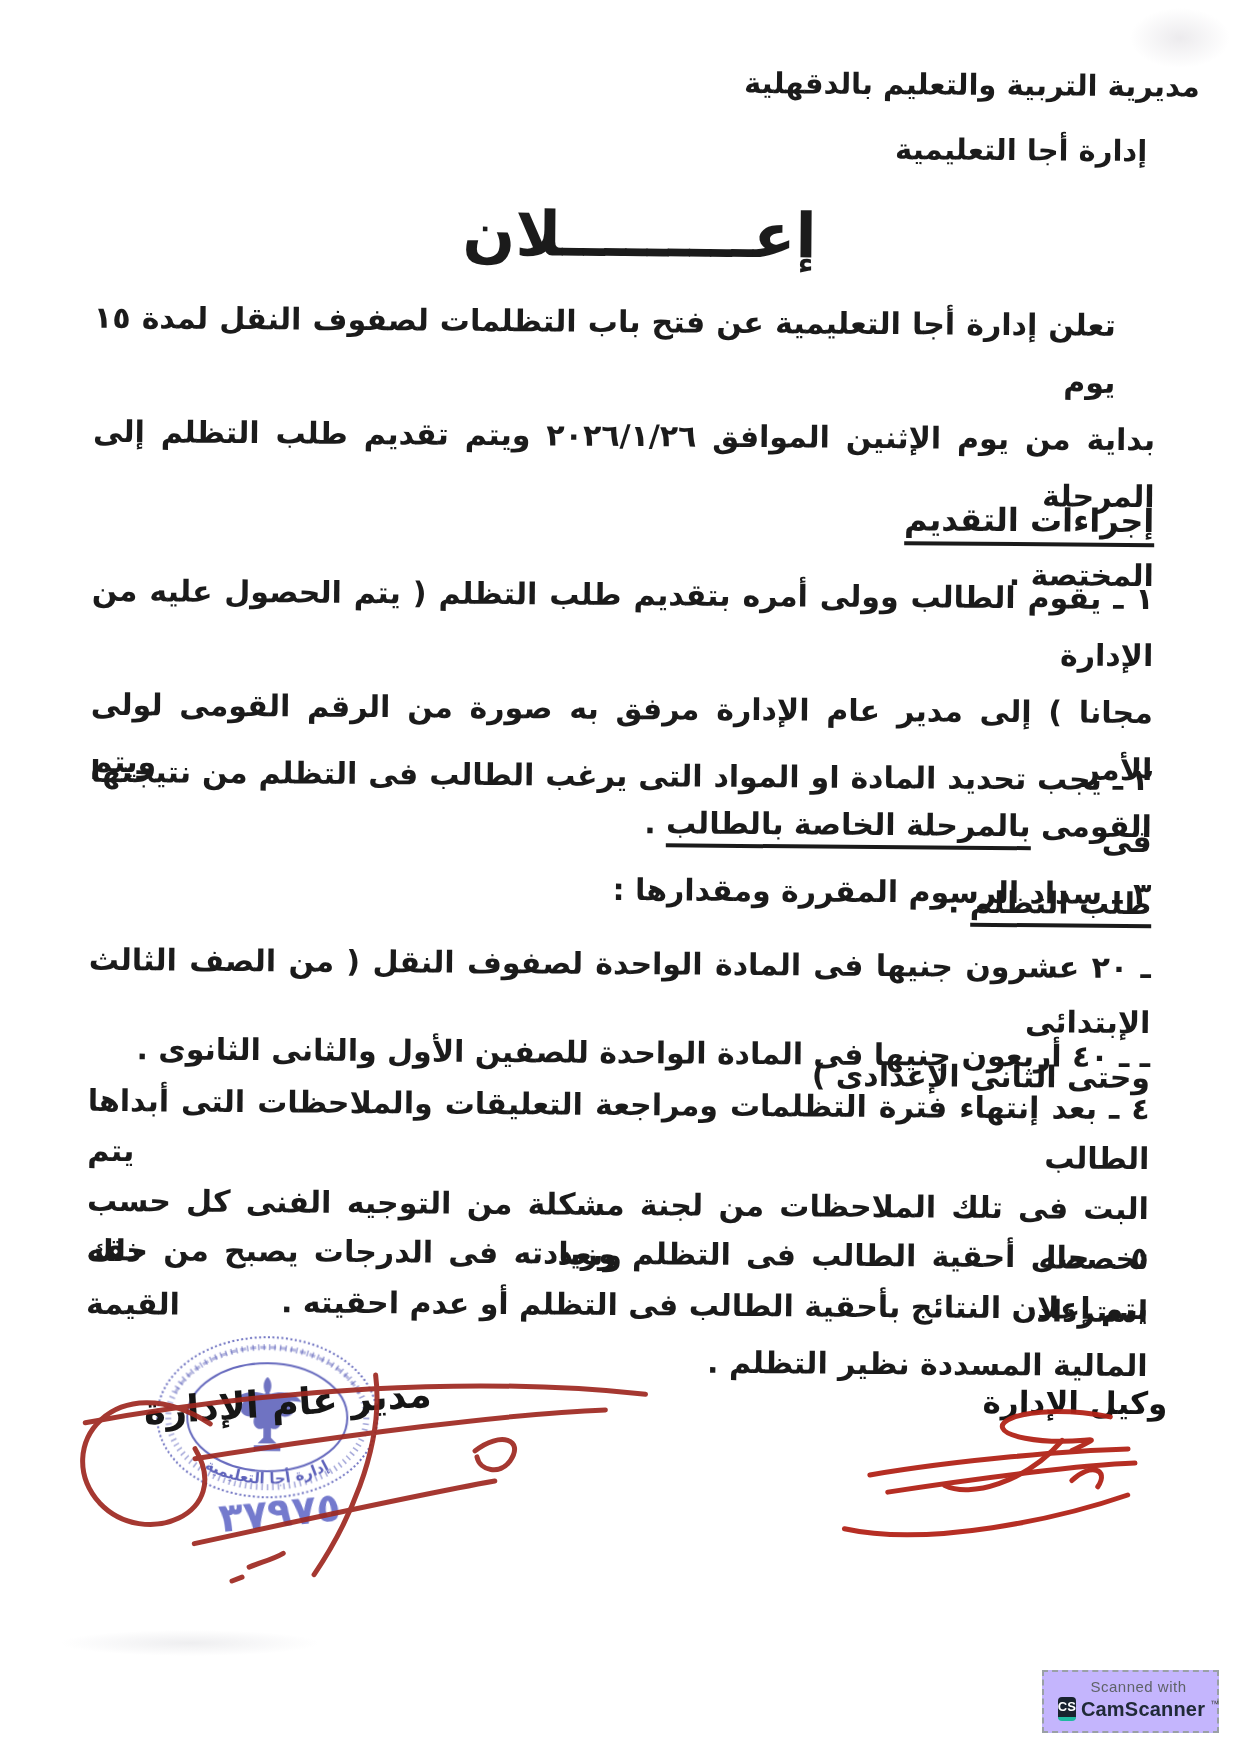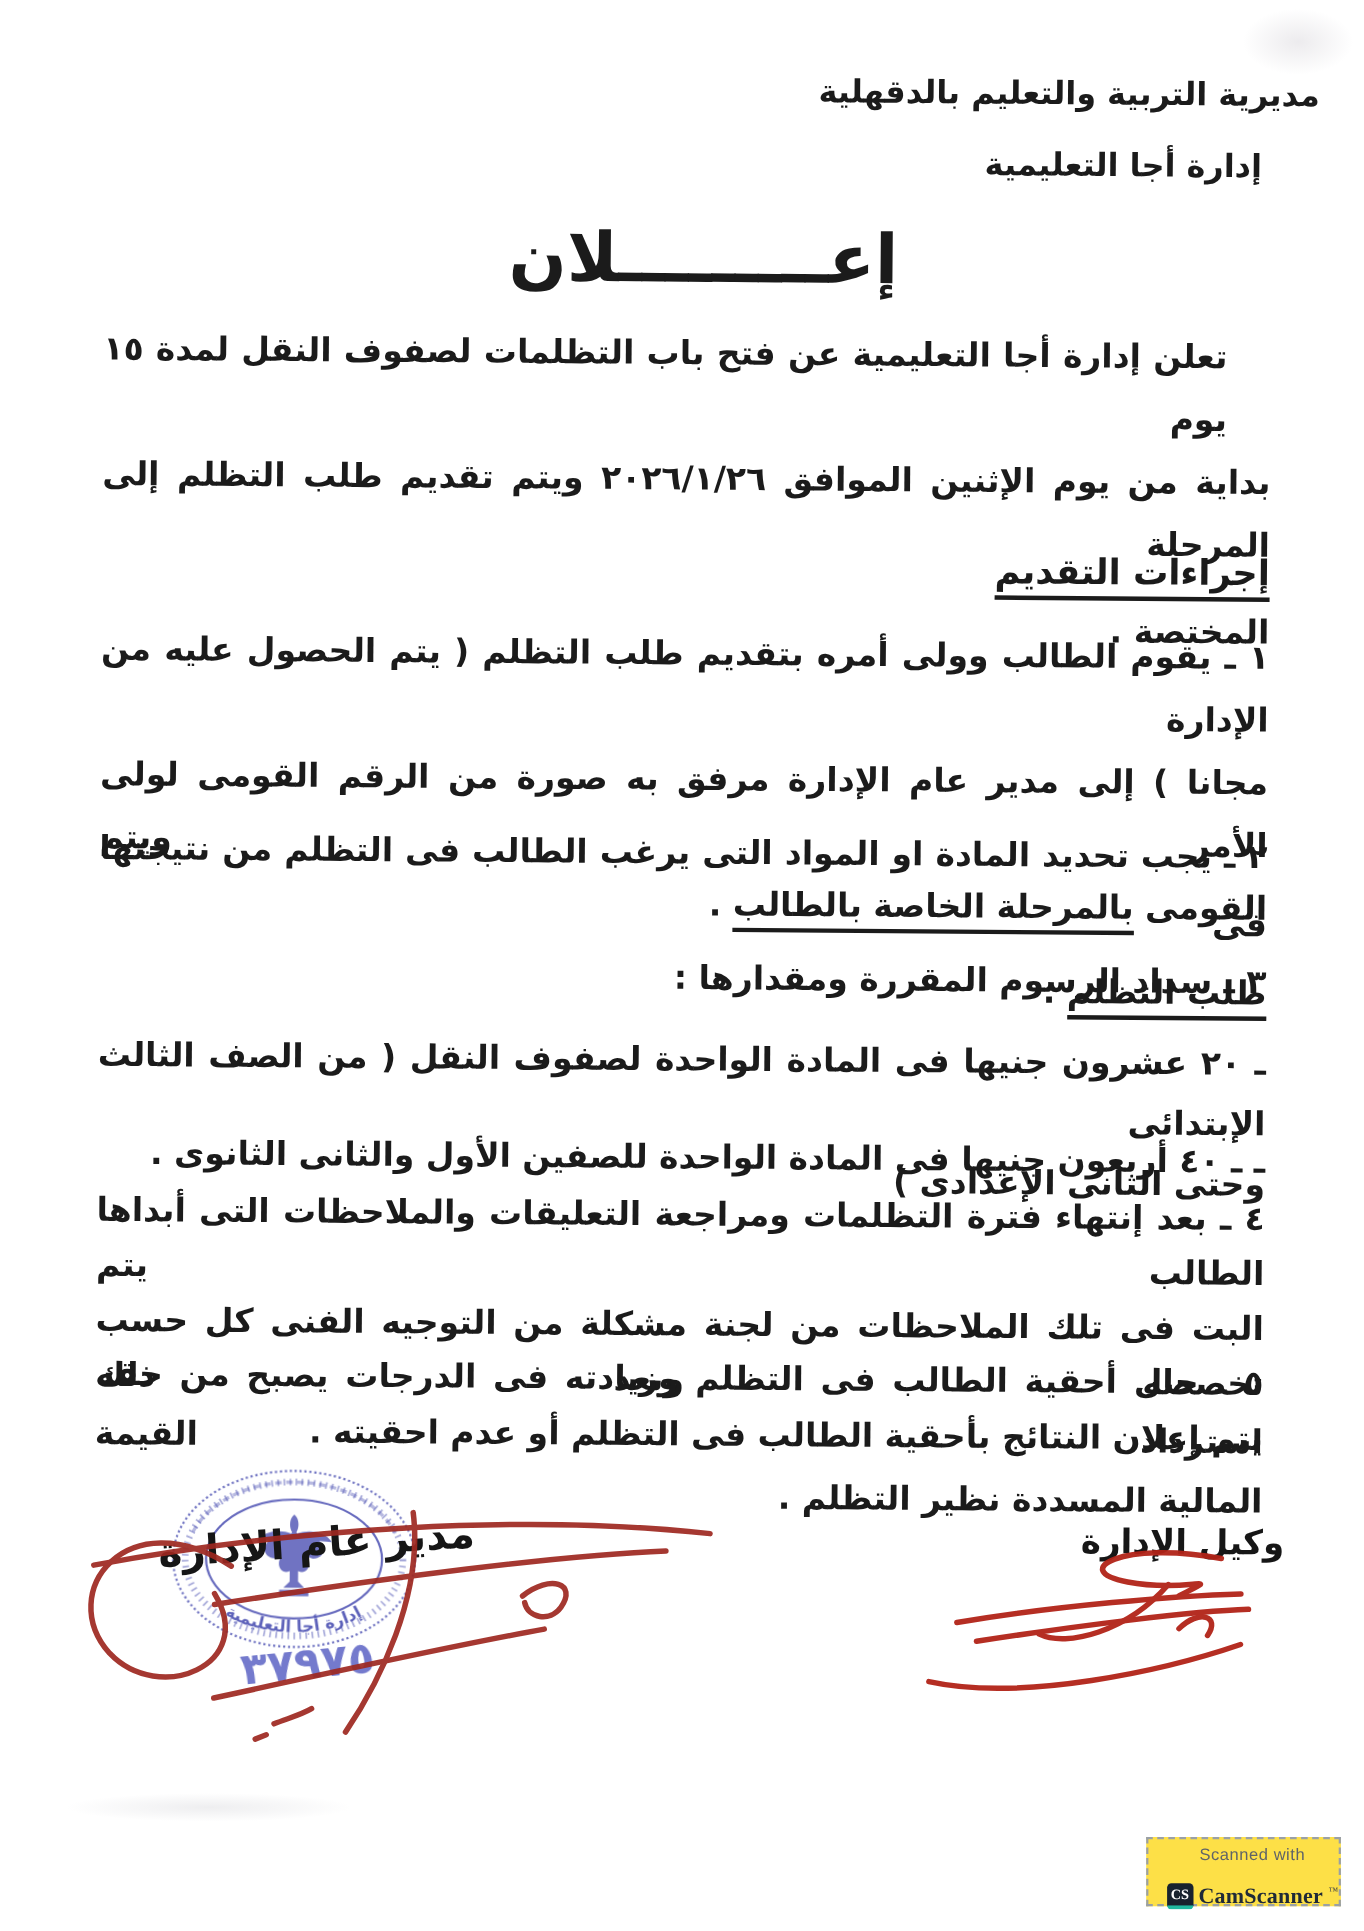--- a/index.html
+++ b/index.html
@@ -24,25 +24,25 @@
   .gap-sm{margin-top:22px;}
   
   #gm-label{left:148px;top:1384px;font-size:37px;white-space:nowrap;transform:rotate(-4deg);color:#161616;z-index:3;}
   #wakil-label{right:68px;top:1381px;font-size:31px;white-space:nowrap;color:#161616;z-index:3;}
   #stamp-number{left:224px;top:1492px;font-size:40px;letter-spacing:8px;color:rgba(92,99,196,0.85);
     transform:rotate(-6deg);filter:blur(0.4px);z-index:2;direction:rtl;font-weight:700;}
   #stamp-svg{left:150px;top:1336px;z-index:1;filter:blur(0.4px);opacity:.93;}
   #gm-sig-svg{left:50px;top:1332px;z-index:4;}
   #wakil-sig-svg{left:815px;top:1395px;z-index:4;}
   
-  #badge{left:1042px;top:1670px;width:177px;height:63px;background:#fde047;
+  #badge{left:1042px;top:1670px;width:177px;height:63px;background:#c4b5fd;
     border:2px dashed #9aa0a6;box-sizing:border-box;text-align:center;
     font-family:"Liberation Sans",sans-serif;z-index:5;padding-left:16px;}
   #badge .bline1{margin-top:6px;font-size:15px;color:#5f6368;letter-spacing:.5px;}
-  #badge .brow{margin-top:17px;display:flex;align-items:center;justify-content:center;gap:5px;font-family:Liberation Serif, serif;}
+  #badge .brow{margin-top:2px;display:flex;align-items:center;justify-content:center;gap:5px;}
   #badge .cs{display:inline-block;width:24px;height:24px;background:#18222e;color:#ffffff;
     font-size:13px;font-weight:bold;line-height:20px;border-bottom:4px solid #1fb9a0;
     box-sizing:border-box;border-radius:4px;}
   #badge .bname{font-size:20px;font-weight:bold;color:#202a38;letter-spacing:.2px;}
   #badge .btm{font-size:9px;color:#444;align-self:flex-start;margin-top:2px;}
   
   .blob{position:absolute;border-radius:50%;pointer-events:none;}
   #blob1{left:1130px;top:8px;width:100px;height:60px;background:radial-gradient(closest-side,rgba(180,175,185,.25),rgba(255,255,255,0));}
   #blob2{left:60px;top:1630px;width:260px;height:26px;background:radial-gradient(closest-side,rgba(160,160,170,.18),rgba(255,255,255,0));}
 </style>

